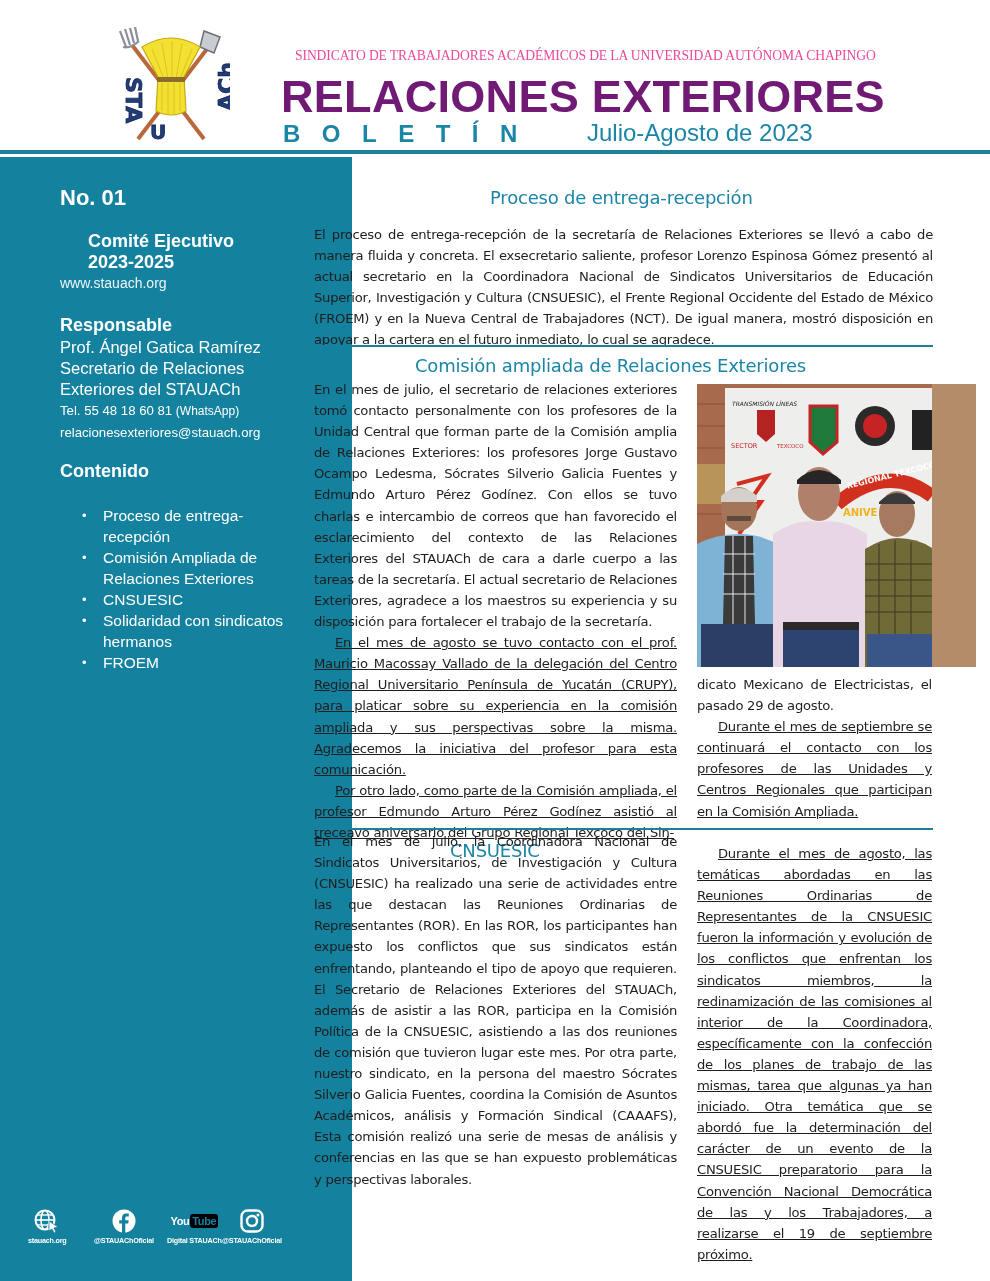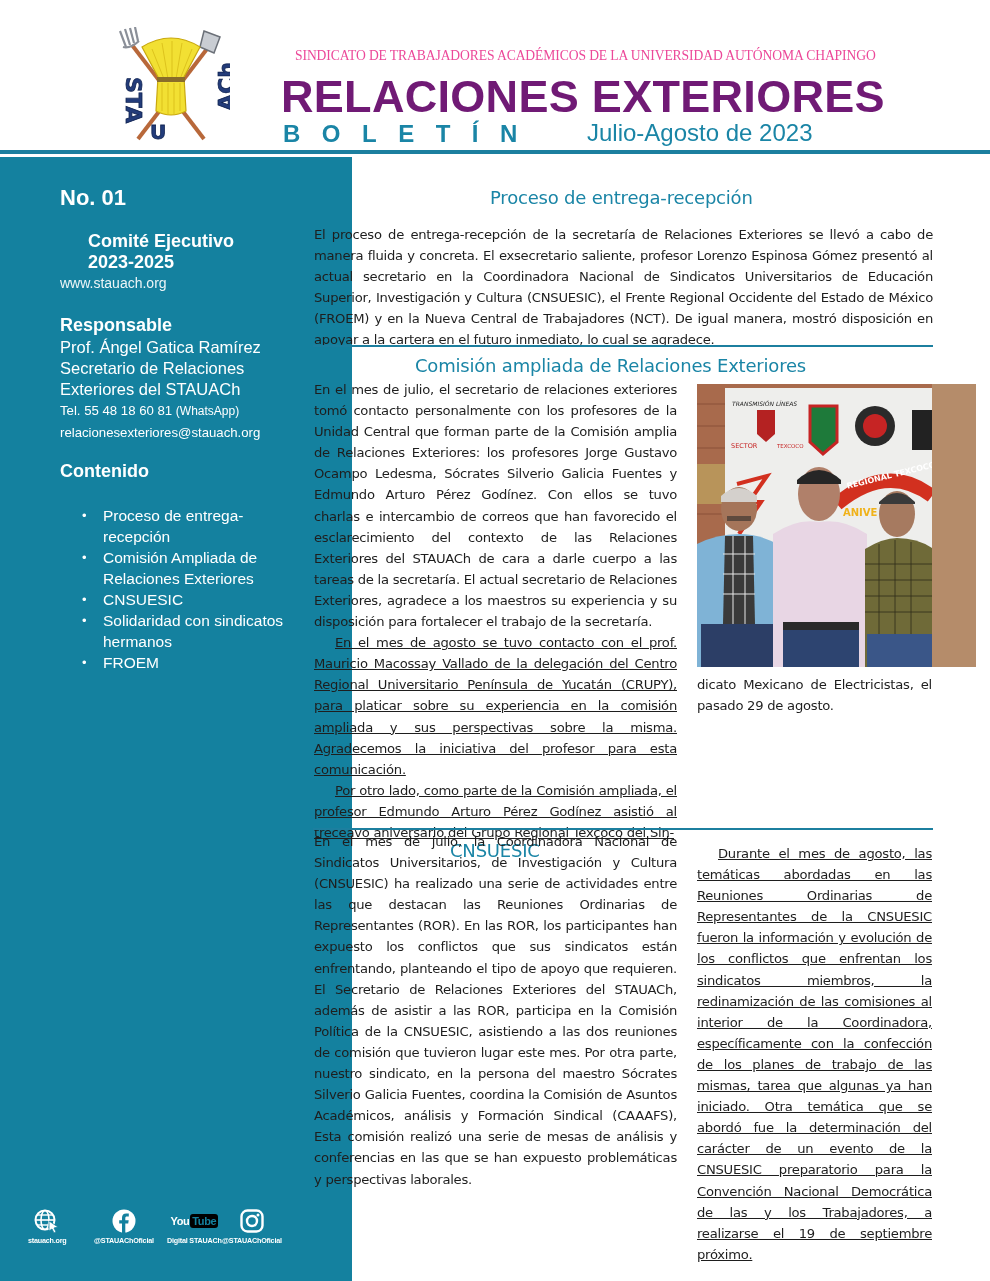--- a/index.html
+++ b/index.html
@@ -234,20 +234,21 @@
           <line x1="182" y1="160" x2="182" y2="250"></line>
           <line x1="198" y1="156" x2="198" y2="250"></line>
           <line x1="214" y1="158" x2="214" y2="250"></line>
         </g>
       <rect x="170" y="250" width="65" height="33" fill="#3a5688"></rect>
     </svg>
   </div>
 
   <div class="para" style="left:384px; top:517px; width:235px;">
     <p>dicato Mexicano de Electricistas, el pasado 29 de agosto.</p>
+    <p class="ind">Durante el mes de septiembre se continuará el contacto con los profesores de las Unidades y Centros Regionales que participan en la Comisión Ampliada.</p>
   </div>
   <div class="sec-rule" style="left:0; top:671px; width:620px;"></div>
 
   <h2 class="sec-title" style="left:137px; top:683px;">CNSUESIC</h2>
   <div class="para" style="left:1px; top:674px; width:363px;">
     <p>En el mes de julio, la Coordinadora Nacional de Sindicatos Universitarios, de Investigación y Cultura (CNSUESIC) ha realizado una serie de actividades entre las que destacan las Reuniones Ordinarias de Representantes (ROR). En las ROR, los participantes han expuesto los conflictos que sus sindicatos están enfrentando, planteando el tipo de apoyo que requieren. El Secretario de Relaciones Exteriores del STAUACh, además de asistir a las ROR, participa en la Comisión Política de la CNSUESIC, asistiendo a las dos reuniones de comisión que tuvieron lugar este mes. Por otra parte, nuestro sindicato, en la persona del maestro Sócrates Silverio Galicia Fuentes, coordina la Comisión de Asuntos Académicos, análisis y Formación Sindical (CAAAFS), Esta comisión realizó una serie de mesas de análisis y conferencias en las que se han expuesto problemáticas y perspectivas laborales.</p>
   </div>
   <div class="para" style="left:384px; top:686px; width:235px;">
     <p class="ind">Durante el mes de agosto, las temáticas abordadas en las Reuniones Ordinarias de Representantes de la CNSUESIC fueron la información y evolución de los conflictos que enfrentan los sindicatos miembros, la redinamización de las comisiones al interior de la Coordinadora, específicamente con la confección de los planes de trabajo de las mismas, tarea que algunas ya han iniciado. Otra temática que se abordó fue la determinación del carácter de un evento de la CNSUESIC preparatorio para la Convención Nacional Democrática de las y los Trabajadores, a realizarse el 19 de septiembre próximo.</p>
   </div>

